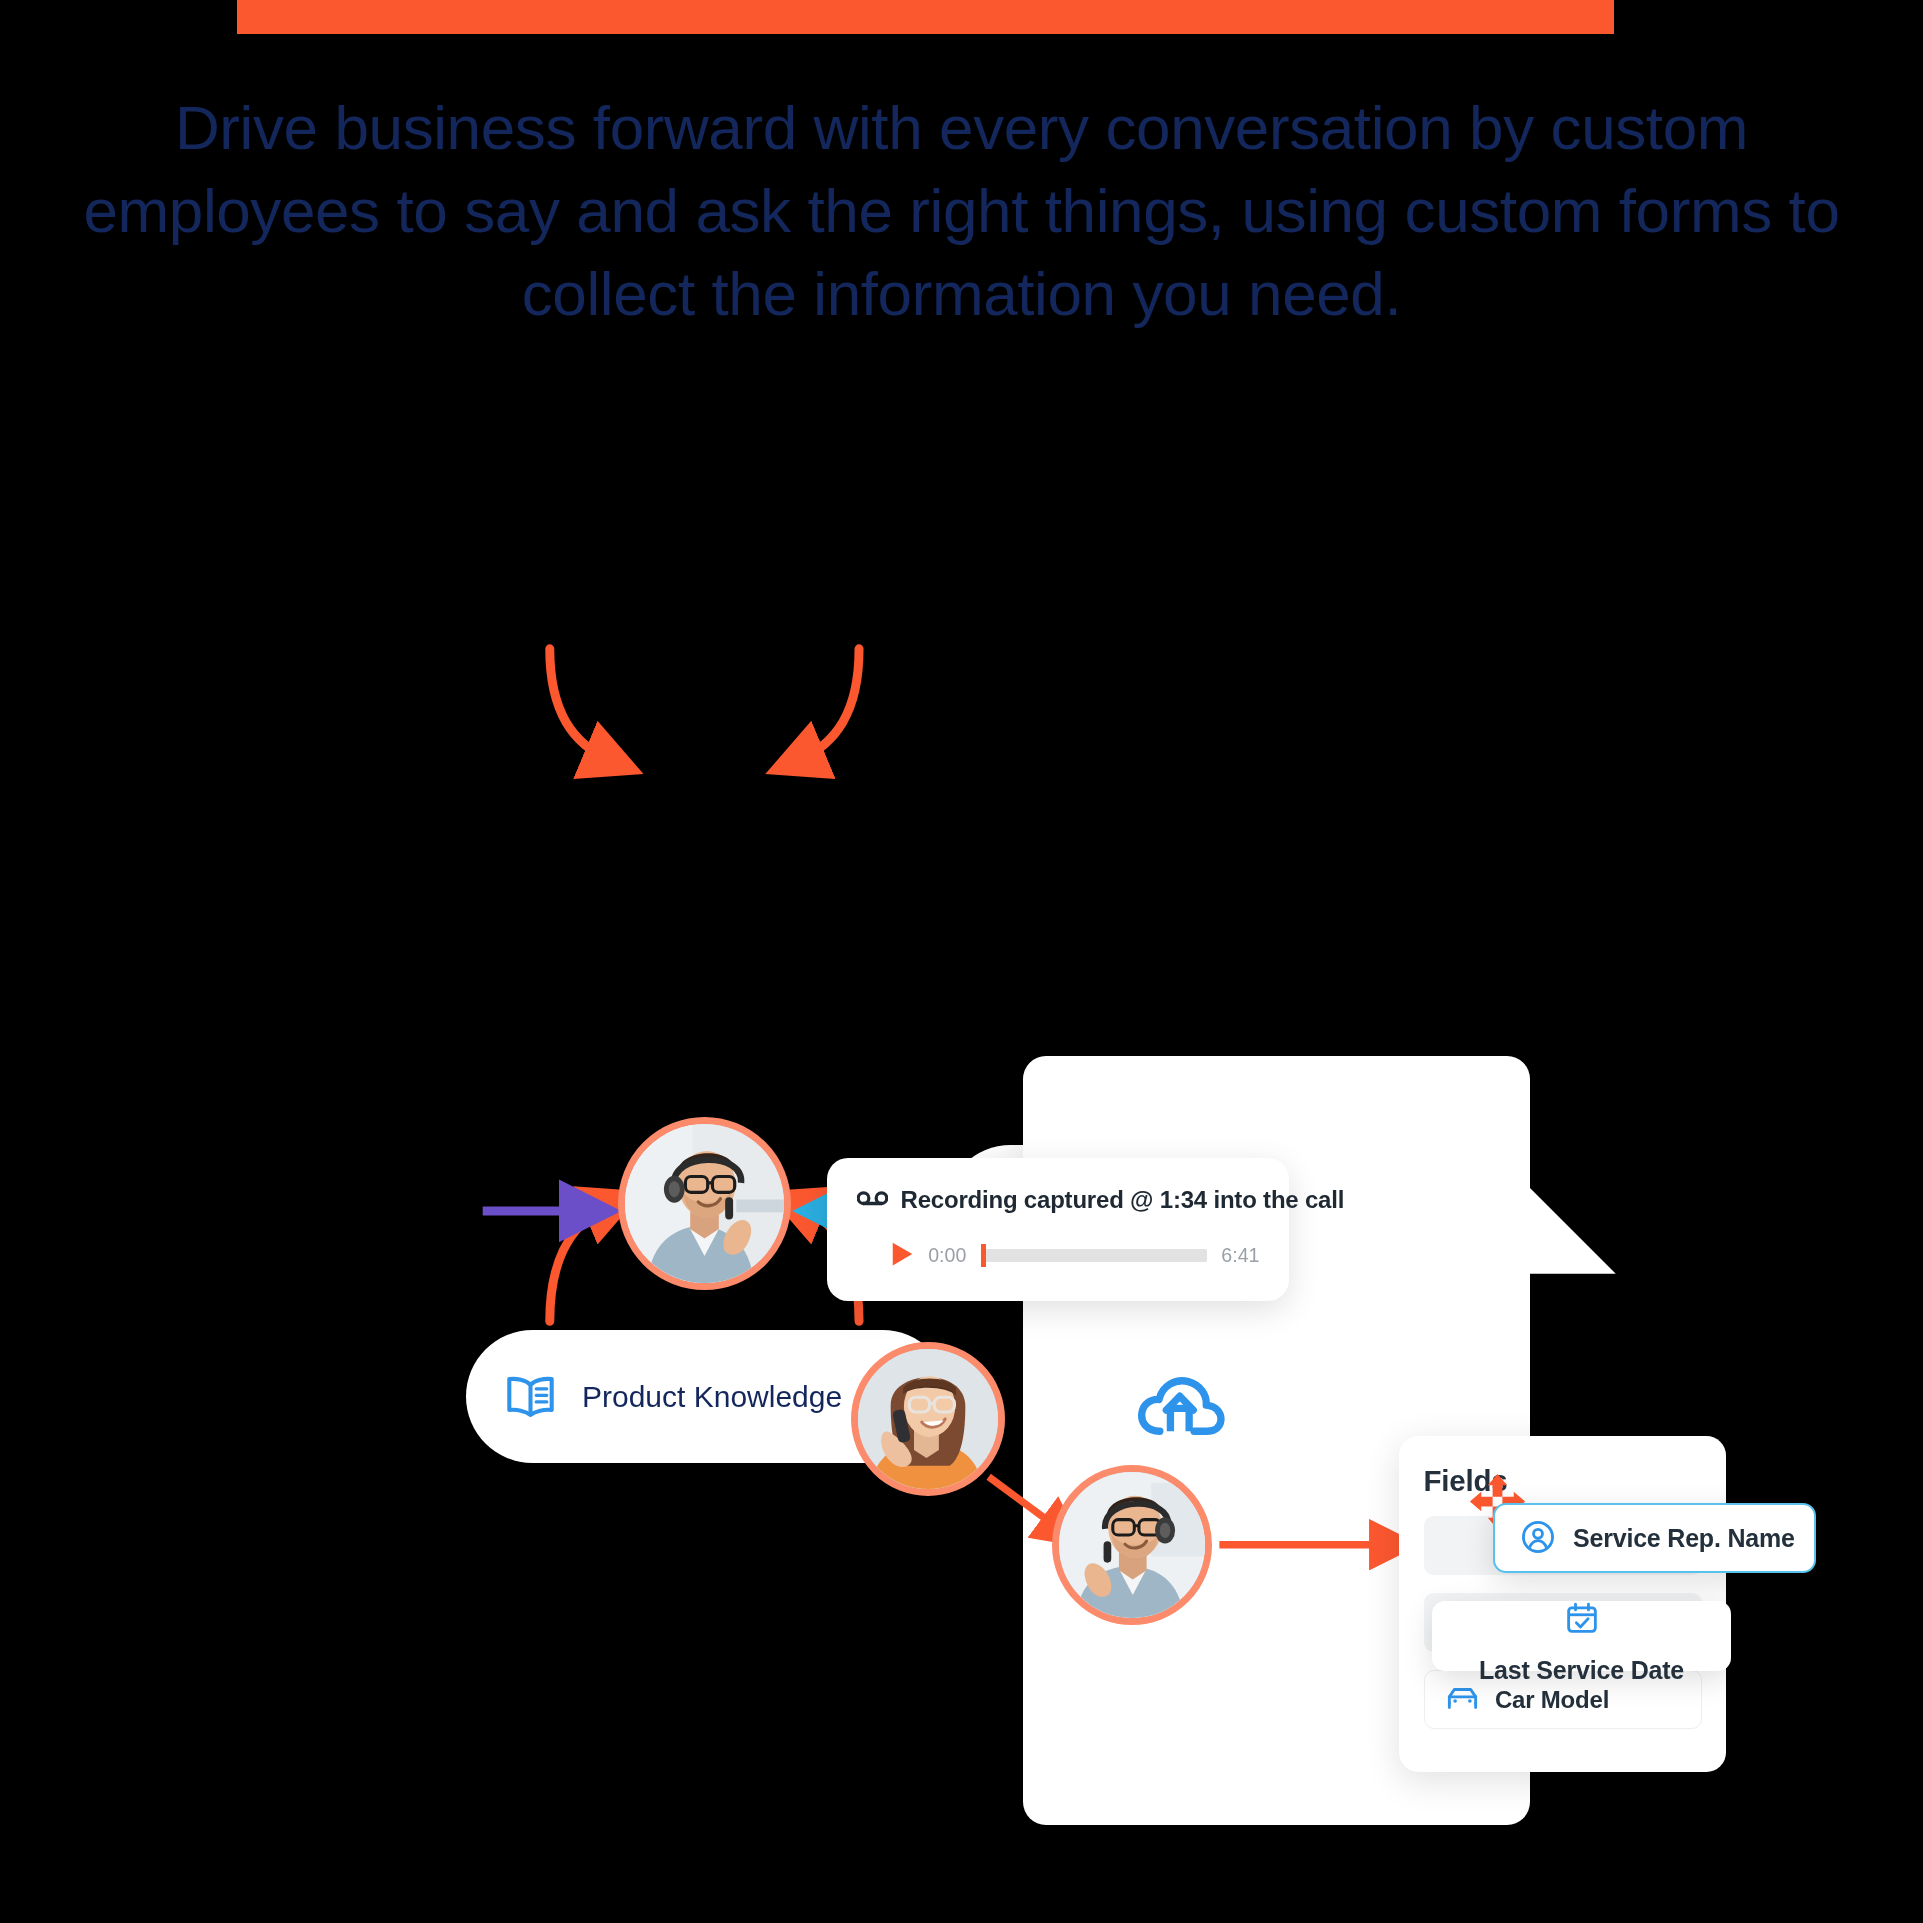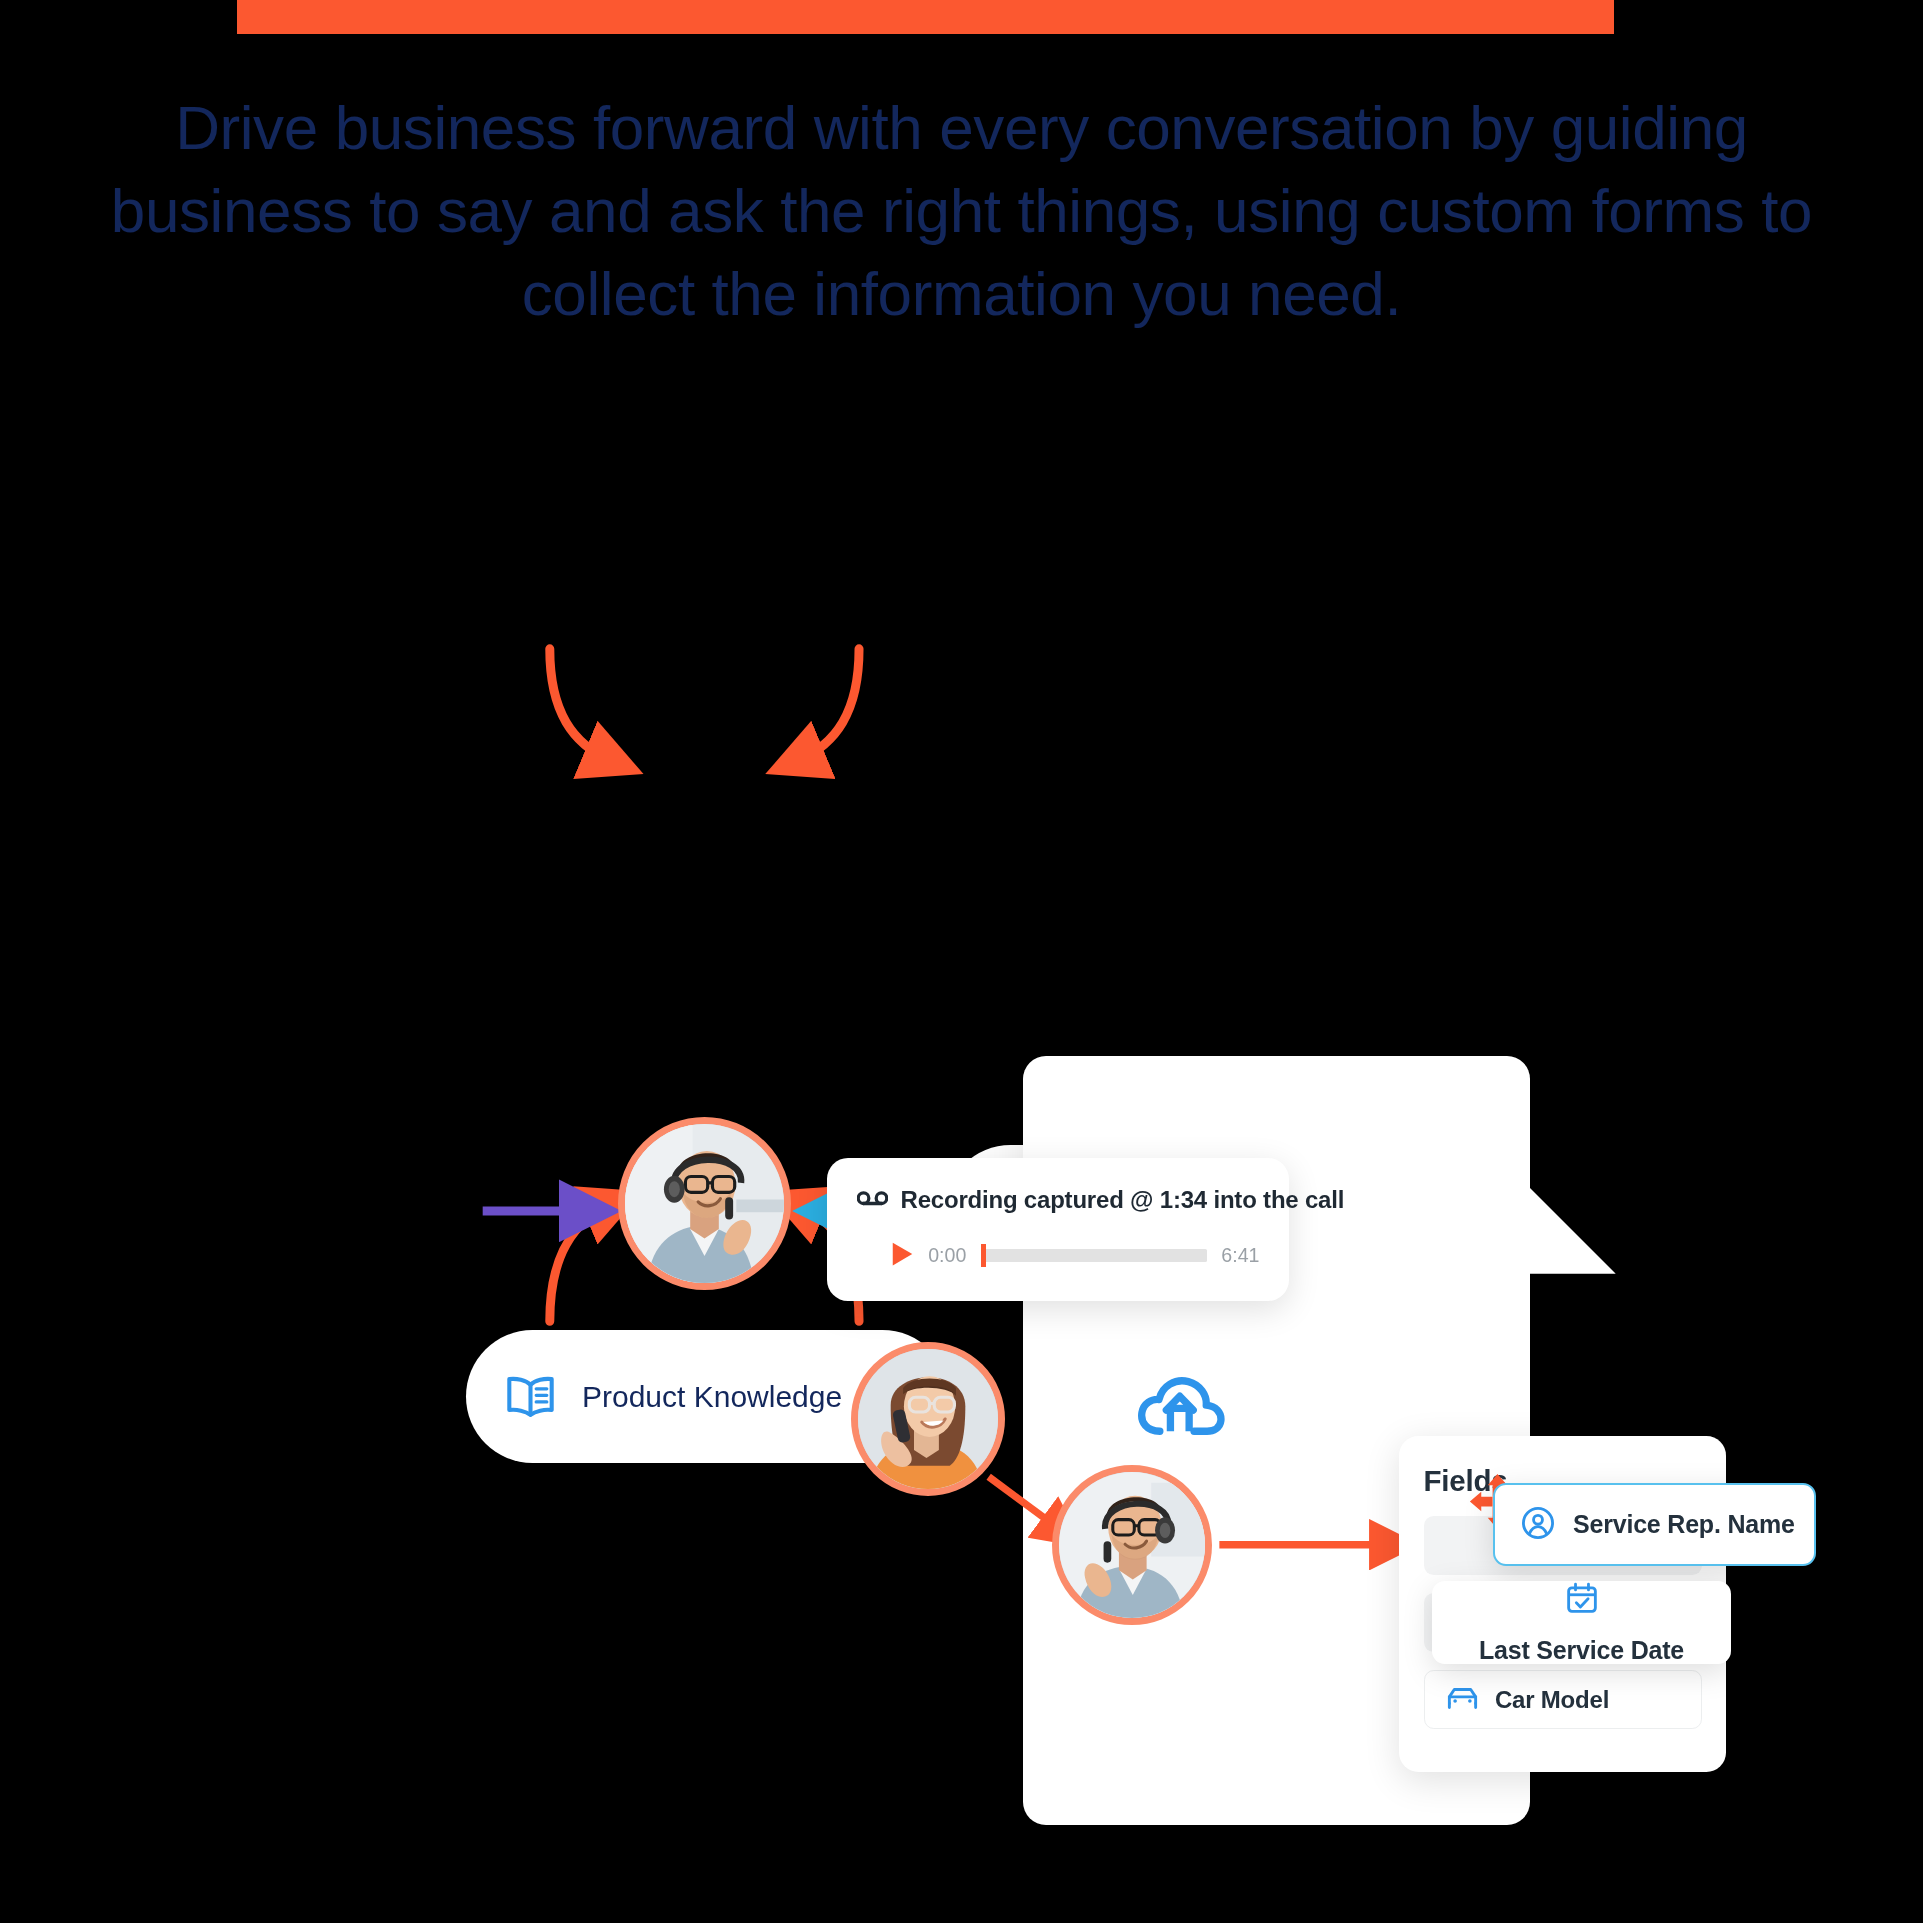--- a/index.html
+++ b/index.html
@@ -120,38 +120,39 @@
     display:flex; align-items:center; padding-left:21px; gap:16.4px;
   }
   .field-row.solid .flbl{ color:#24313d; font-size:24px; font-weight:700; letter-spacing:-0.2px; }
 
   
   .chip{
     position:absolute; background:#fff; border-radius:13px;
     display:flex; align-items:center; gap:18px;
     box-shadow:0 8.2px 31px rgba(0,0,0,.13);
     padding:0 26px;
-    height:83px;
+    height:70px;
+    margin-top:20px;
   }
   .chip .clbl{ color:#24313d; font-size:25px; font-weight:700; white-space:nowrap; letter-spacing:-0.2px; }
   #chip-rep{
     left:601px; top:452px; width:323px;
     border:2.5px solid #58C1EE;
   }
   #chip-date{
     left:540px; top:550px; width:299px;flex-direction:column;
   }
   .drag-handle{ position:absolute; left:573px; top:438px; }
 </style>
 </head>
 <body>
 
 <div class="top-bar"></div>
 
-<div class="headline">Drive business forward with every conversation by guiding business to say and ask the right things, using custom forms to collect the information you need.</div>
+<div class="headline">Drive business forward with every conversation by custom employees to say and ask the right things, using custom forms to collect the information you need.</div>
 
 <div class="hub">
 
   <svg class="hub-arrows" viewBox="0 0 1600 1300">
     <defs>
       <marker id="ah-or" markerWidth="7" markerHeight="7" refX="3.2" refY="3.5" orient="auto">
         <path d="M0,0 L7,3.5 L0,7 Z" fill="#FC5830"></path>
       </marker>
       <marker id="ah-pu" markerWidth="7" markerHeight="7" refX="3.2" refY="3.5" orient="auto">
         <path d="M0,0 L7,3.5 L0,7 Z" fill="#6B4FC8"></path>

